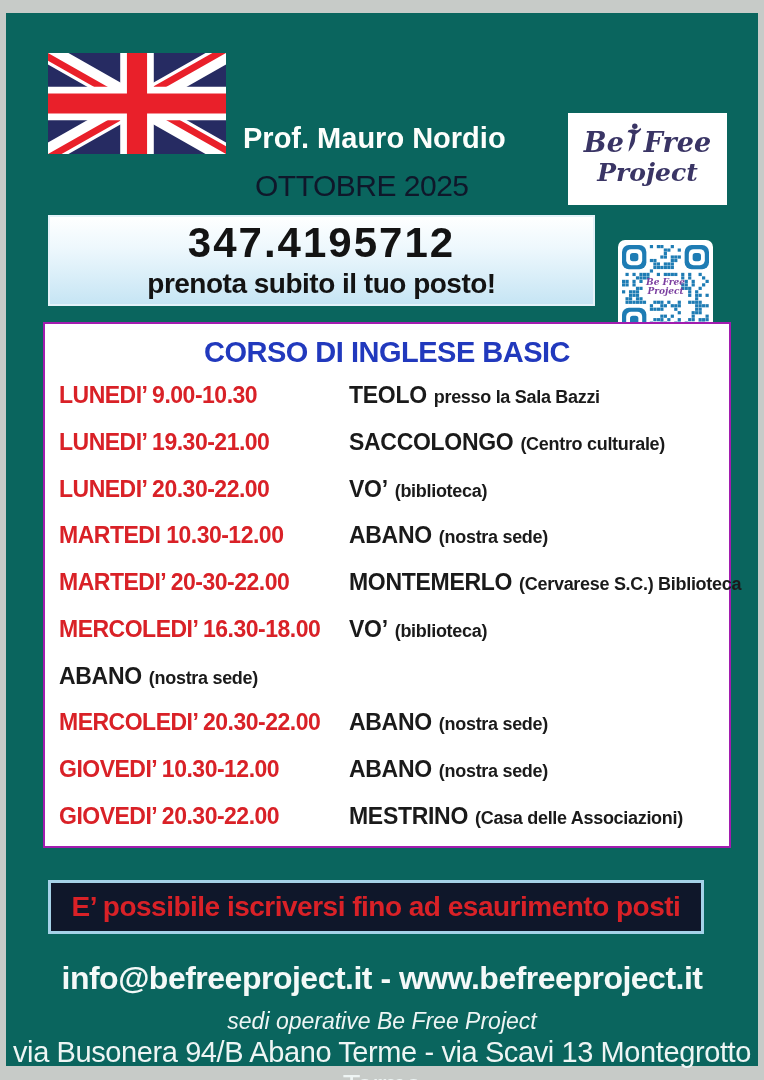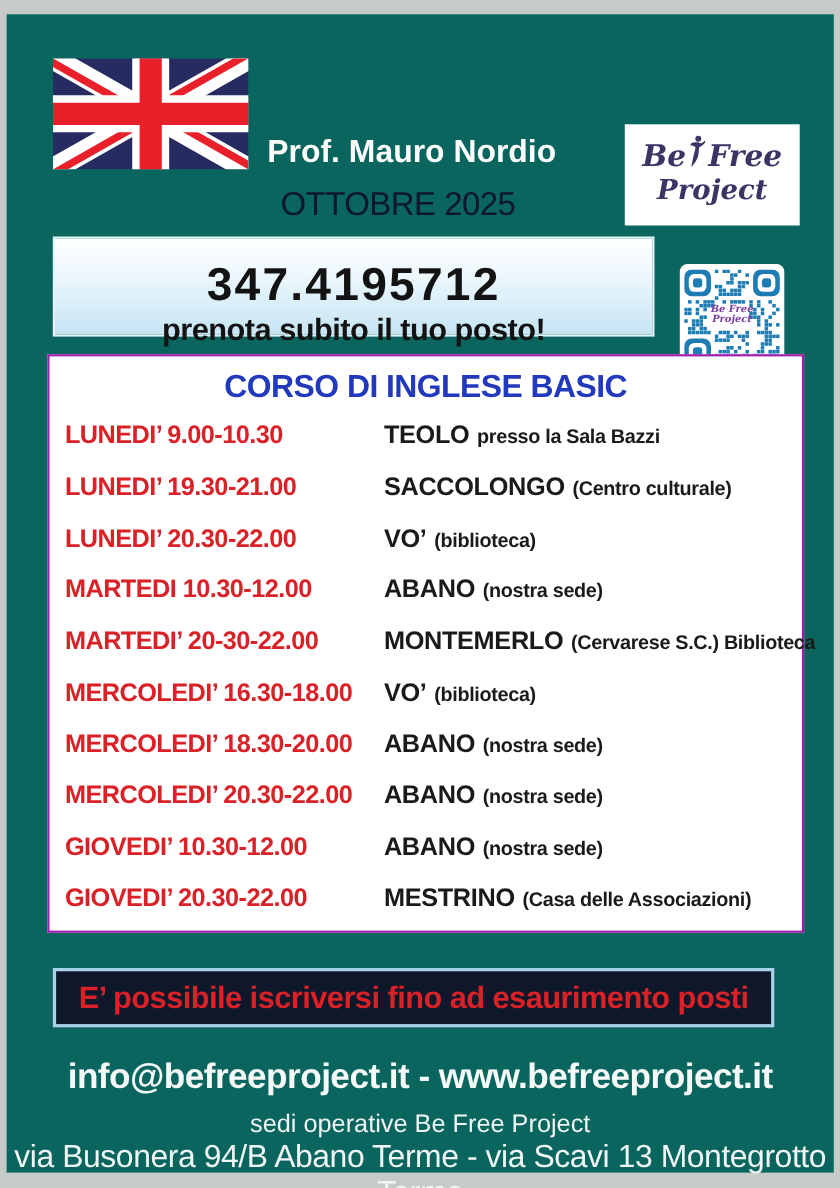--- a/index.html
+++ b/index.html
@@ -18,21 +18,21 @@
     color:#3a3565;text-align:center;line-height:1;}
   .logo-line1{margin-top:16px;font-family:"DejaVu Serif",serif;font-style:italic;font-weight:bold;
     font-size:27px;display:flex;align-items:center;justify-content:center;gap:2px;}
   .logo-line2{font-family:"DejaVu Serif",serif;font-style:italic;font-weight:bold;font-size:25px;margin-top:4px;}
   .logo-fig{width:16px;height:34px;margin-top:-8px;}
 
   
   .booking-box{position:absolute;left:48px;top:215px;width:547px;height:91px;
     background:linear-gradient(180deg,#feffff 0%,#eef8fd 35%,#c6e5f4 100%);
     border:2px solid #e4f2f9;box-sizing:border-box;text-align:center;color:#131313;}
-  .phone{font-size:42px;font-weight:bold;letter-spacing:2px;margin-top:18px;}
+  .phone{font-size:42px;font-weight:bold;letter-spacing:2px;margin-top:2px;}
   .cta{font-size:28px;font-weight:bold;letter-spacing:-0.5px;margin-top:1px;}
 
   .qr-box{position:absolute;left:618px;top:212px;width:95px;height:98px;background:#fff;border-radius:7px;margin-top:28px;}
   .qr-box svg{position:absolute;left:4px;top:5px;}
   .qr-center{position:absolute;left:0;right:0;top:38px;text-align:center;
     font-family:"DejaVu Serif",serif;font-style:italic;font-weight:bold;
     font-size:9px;line-height:1.05;color:#7b3fa0;}
 
   
   .schedule{position:absolute;left:43px;top:322px;width:688px;height:526px;background:#fff;
@@ -43,21 +43,21 @@
   .time{width:290px;flex:0 0 290px;color:#d92127;font-size:23px;font-weight:bold;letter-spacing:-0.5px;}
   .place{color:#1a1a1a;font-size:23px;font-weight:bold;letter-spacing:-0.3px;}
   .note{color:#1a1a1a;font-size:18px;font-weight:bold;letter-spacing:-0.3px;margin-left:7px;}
 
   
   .notice-box{position:absolute;left:48px;top:880px;width:656px;height:54px;background:#0f172a;
     border:3px solid #a5d2e8;box-sizing:border-box;display:flex;align-items:center;justify-content:center;}
   .notice-text{color:#d92127;font-size:28px;font-weight:bold;letter-spacing:-0.5px;}
   .contacts{position:absolute;left:0;width:764px;top:960px;text-align:center;color:#f4f9f8;
     font-size:32px;font-weight:bold;letter-spacing:-0.5px;}
-  .offices{position:absolute;left:0;width:764px;top:1008px;text-align:center;color:#eef5f4;font-size:23px;}
+  .offices{position:absolute;left:0;width:764px;top:1008px;text-align:center;color:#eef5f4;font-size:23px;font-style:italic;}
   .addresses{position:absolute;left:0;width:764px;top:1036px;text-align:center;color:#eef5f4;font-size:29px;letter-spacing:-0.4px;}
 </style>
 </head>
 <body>
 
 <div class="poster">
   <div class="teal-bg"></div>
 
   <svg class="flag" viewBox="0 0 53 30" preserveAspectRatio="none">
     <clipPath id="fc">
@@ -295,21 +295,20 @@
           <span class="time">MARTEDI’ 20-30-22.00</span>
           <span class="place">MONTEMERLO</span>
           <span class="note">(Cervarese S.C.) Biblioteca</span>
         </div>
         <div class="row">
           <span class="time">MERCOLEDI’ 16.30-18.00</span>
           <span class="place">VO’</span>
           <span class="note">(biblioteca)</span>
         </div>
         <div class="row">
-          <span class="time">MERCOLEDI’ 18.30-20.00</span>
           <span class="place">ABANO</span>
           <span class="note">(nostra sede)</span>
         </div>
         <div class="row">
           <span class="time">MERCOLEDI’ 20.30-22.00</span>
           <span class="place">ABANO</span>
           <span class="note">(nostra sede)</span>
         </div>
         <div class="row">
           <span class="time">GIOVEDI’ 10.30-12.00</span>

